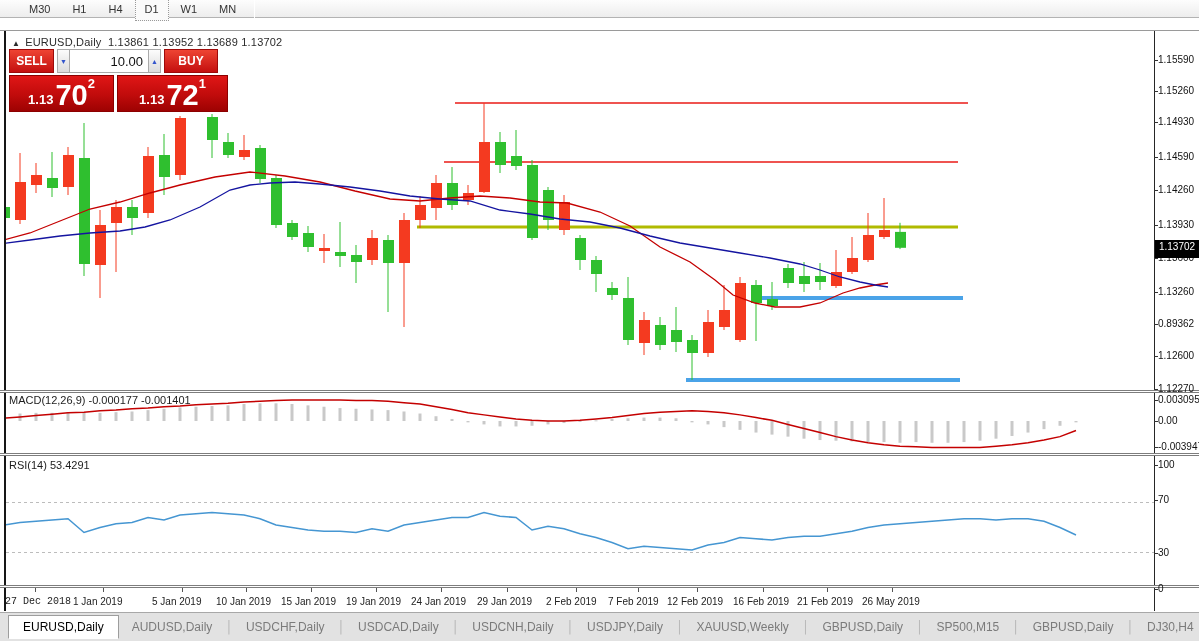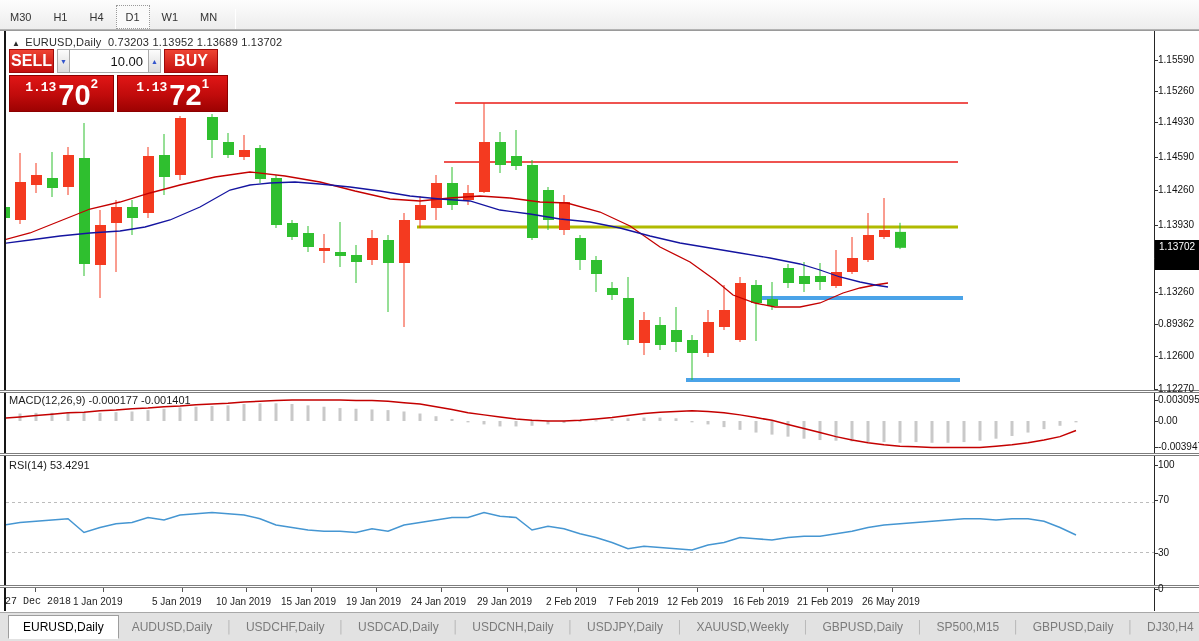--- a/index.html
+++ b/index.html
@@ -1,66 +1,66 @@
 <!DOCTYPE html>
 <html><head>
 <meta charset="utf-8">
 <style>
   * { margin:0; padding:0; box-sizing:border-box; }
   html,body { width:1199px; height:641px; }
   body { position:relative; font-family:"Liberation Sans",sans-serif; background:#fff; overflow:hidden; }
   .abs { position:absolute; }
 
   
-  #toolbar { left:0; top:0; width:1199px; height:30px;
+  #toolbar { left:0; top:0; width:1199px; height:18px;
     background:linear-gradient(#fdfdfd,#ededed); border-bottom:1px solid #b3b3b3;
-    display:flex; align-items:flex-end; padding-left:0; }
+    display:flex; align-items:center; padding-left:19px; }
   .tf-btn { font-size:11px; color:#333; padding:5px 9px; margin-right:2px; border:1px solid transparent; cursor:default; }
   .tf-btn.active { background:#fafafa; border:1px dotted #9a9a9a; }
   .tb-sep { width:1px; height:20px; background:#c2c2c2; border-right:1px solid #fff; margin:0 6px; }
 
   
   #left-border { left:4px; top:31px; width:2px; height:580px; background:#161616; }
   #right-sep { left:1154px; top:31px; width:1px; height:580px; background:#262626; }
   .hsep { left:0; width:1199px; height:3px; }
   .hsep .l1 { height:1px; background:#7d7d7d; }
   .hsep .l2 { height:1px; background:#ffffff; }
   .hsep .l3 { height:1px; background:#7d7d7d; }
   #top-border { left:0; top:30px; width:1199px; height:1px; background:#9a9a9a; }
 
   
   #chart-header { left:12px; top:36px; font-size:11px; color:#2b2b2b; letter-spacing:0.2px; }
   #chart-header .tri { font-size:8px; margin-right:5px; }
 
   
   #trade-panel { left:9px; top:49px; width:219px; }
   #tp-row1 { display:flex; height:24px; }
-  .tp-btn { background:linear-gradient(#ee4433,#c40f0f); color:#fff; font-size:16px; font-weight:bold;
+  .tp-btn { background:linear-gradient(#ee4433,#c40f0f); color:#fff; font-size:12px; font-weight:bold;
     display:flex; align-items:center; justify-content:center; border:1px solid #9d0a0a; }
   #sell-btn { width:45px; }
   #buy-btn { width:54px; margin-left:3px; }
   .spin { width:13px; background:linear-gradient(#fcfcfc,#dcdcdc); border:1px solid #aaa;
     display:flex; align-items:center; justify-content:center; font-size:7px; color:#3355cc; }
   #vol-field { width:78px; border:1px solid #aaa; border-left:none; border-right:none;
     font-size:13px; text-align:right; padding-right:5px; color:#111; background:#fff;
     font-family:"Liberation Sans",sans-serif; }
   #sell-btn { margin-right:3px; }
   #tp-row2 { display:flex; margin-top:2px; height:37px; }
   .price-box { background:linear-gradient(#e01616 0%,#c00b0b 55%,#9d0202 100%); border:1px solid #8c0000;
     color:#fff; display:flex; align-items:flex-end; justify-content:center; padding-bottom:3px; }
   #sell-price-box { width:105px; margin-right:3px; }
   #buy-price-box { width:111px; }
-  .pb-small { font-size:13px; font-weight:bold; line-height:1; margin-right:2px; margin-bottom:14px;font-family:Liberation Mono, monospace; }
+  .pb-small { font-size:13px; font-weight:bold; line-height:1; margin-right:2px; margin-bottom:2px; }
   .pb-big { font-size:29px; font-weight:bold; line-height:0.85; }
   .pb-sup { font-size:13px; font-weight:bold; line-height:1; align-self:flex-start; margin-top:1px; }
 
   
   .ax-label { left:1158px; font-size:10px; color:#111; white-space:nowrap; }
   .ax-tick { left:1154px; width:4px; height:1px; background:#333; }
-  #price-badge { left:1155px; top:240px; width:44px; height:30px; background:#000; color:#fff;
+  #price-badge { left:1155px; top:240px; width:44px; height:18px; background:#000; color:#fff;
     font-size:10px; text-align:center; line-height:13px; }
 
   .ind-label { font-size:11px; color:#1c1c1c; }
   #macd-label { left:9px; top:394px; }
   #rsi-label { left:9px; top:459px; }
 
   
   .date-label { top:596px; font-size:10px; color:#222; white-space:nowrap; }
   .date-tick { top:588px; width:1px; height:4px; background:#555; }
 
@@ -312,21 +312,21 @@
       <div class="tf-btn">H1</div>
       <div class="tf-btn">H4</div>
       <div class="tf-btn active">D1</div>
       <div class="tf-btn">W1</div>
       <div class="tf-btn">MN</div>
     </span>
   <span class="tb-sep"></span>
 </div>
 
 <div class="abs" id="chart-header">
-  <span class="tri">▲</span><span>EURUSD,Daily</span>&nbsp;&nbsp;<span>0.73203 1.13952 1.13689 1.13702</span>
+  <span class="tri">▲</span><span>EURUSD,Daily</span>&nbsp;&nbsp;<span>1.13861 1.13952 1.13689 1.13702</span>
 </div>
 
 <div class="abs" id="trade-panel">
   <div id="tp-row1">
     <div class="tp-btn" id="sell-btn">SELL</div>
     <div class="spin">
         <span>▼</span>
       </div>
     <input id="vol-field" value="10.00" style="">
     <div class="spin">

